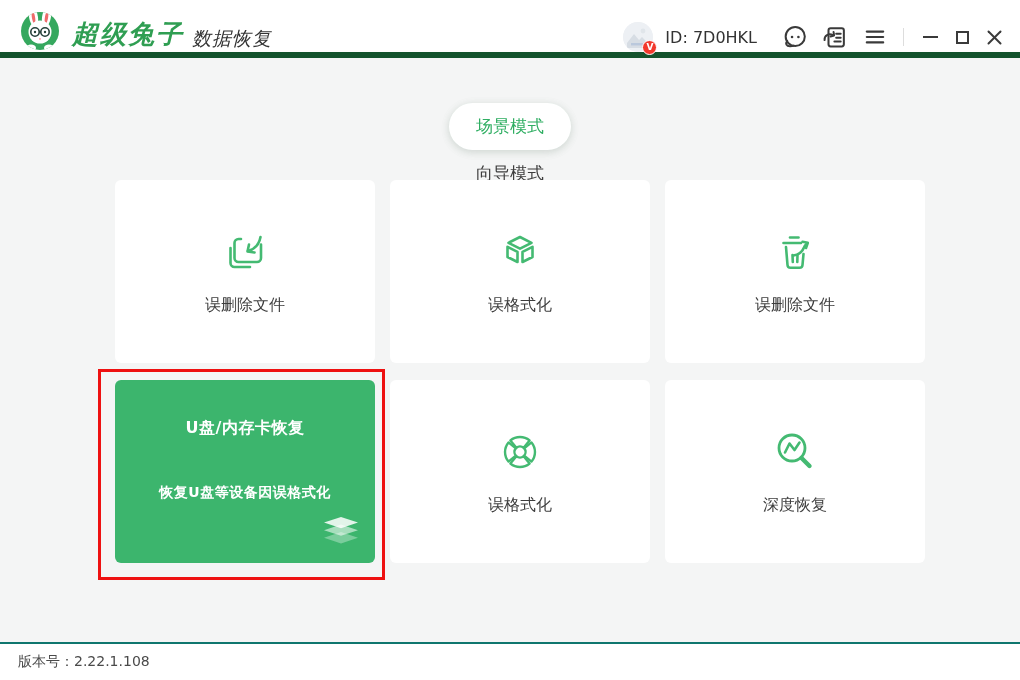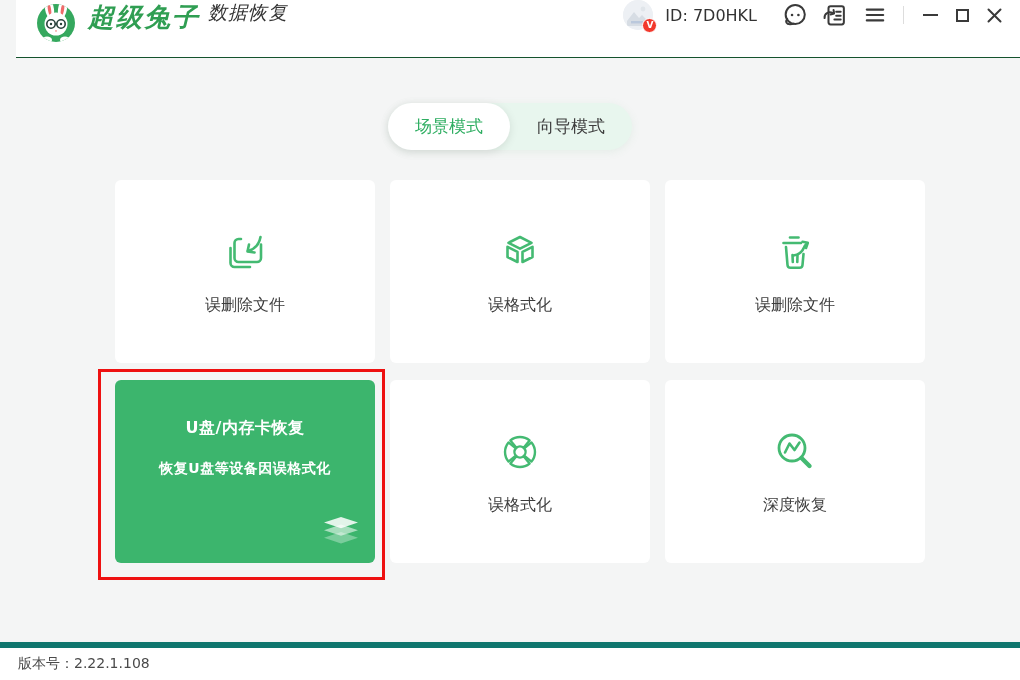--- a/index.html
+++ b/index.html
@@ -2,21 +2,21 @@
 <html><head>
 <meta charset="utf-8">
 <style>
   * { box-sizing: border-box; margin: 0; padding: 0; }
   html,body { width:1020px; height:680px; }
   body { font-family:"DejaVu Sans","Liberation Sans",sans-serif; background:#fff; }
   .app { position:relative; width:1020px; height:680px; overflow:hidden; background:#f4f5f5; }
 
   
   .header { position:absolute; top:0; left:0; right:0; height:58px; background:#fff;
-            border-bottom:1px solid #14532d; display:flex; align-items:flex-start; z-index:10;margin-left:16px; }
+            border-bottom:6px solid #14532d; display:flex; align-items:flex-end; z-index:10; }
   .logo { width:44px; height:44px; margin-left:18px; flex:0 0 auto; }
   .brand { margin-left:10px; font-size:26px; font-weight:bold; font-style:italic;
            color:#2f9e52; letter-spacing:2px; }
   .brand-suffix { margin-left:8px; font-size:19px; color:#333; font-weight:500; letter-spacing:1px;font-style:italic; }
   .header-right { margin-left:auto; display:flex; align-items:center; margin-right:12px; }
   .avatar { position:relative; width:30px; height:30px; border-radius:50%; background:#edf0f3;
             overflow:visible; flex:0 0 auto; }
   .avatar svg { border-radius:50%; }
   .avatar-badge { position:absolute; right:-4px; bottom:-3px; width:15px; height:15px;
                   background:#f2382c; border:1.5px solid #fff; border-radius:50%;
@@ -28,47 +28,47 @@
   .win-btn { width:28px; height:28px; display:flex; align-items:center; justify-content:center;
              margin-left:4px; cursor:pointer; }
   .min-glyph { width:15px; height:2px; background:#3a3a3a; }
   .max-glyph { width:13px; height:13px; border:2px solid #3a3a3a; }
 
   
   .main { position:absolute; top:58px; bottom:38px; left:0; right:0; background:#f4f5f5; }
 
   .tabs { position:absolute; top:45px; left:50%; transform:translateX(-50%);
           height:47px; background:#e8f6ee; border-radius:24px; display:flex;
-          align-items:center; box-shadow:0 2px 8px rgba(120,180,140,0.12); }
+          align-items:center; box-shadow:0 2px 8px rgba(120,180,140,0.12);flex-direction:column; }
   .tab { height:47px; line-height:47px; padding:0 27px; font-size:17px; color:#3d3d3d;
          border-radius:24px; cursor:pointer; white-space:nowrap; }
   .tab.active { background:#fff; color:#2fae62; font-weight:500;
                 box-shadow:0 2px 10px rgba(0,0,0,0.10); }
 
   .grid { position:absolute; top:122px; left:115px; width:810px;
           display:grid; grid-template-columns:repeat(3,260px); gap:17px 15px; }
   .card { height:183px; background:#fff; border-radius:6px; display:flex;
           flex-direction:column; align-items:center; justify-content:center; cursor:pointer; }
   .card-icon { height:50px; display:flex; align-items:center; justify-content:center;
                margin-bottom:18px; }
   .card-label { font-size:16px; color:#3d3d3d; }
 
   .card.green { background:#3cb56d; display:block; position:relative; }
   .card.green .g-title { margin-top:38px; text-align:center; color:#fff;
                          font-size:16px; font-weight:bold; letter-spacing:0.5px; }
-  .card.green .g-desc { margin-top:18px; text-align:center; color:#fff;
+  .card.green .g-desc { margin-top:42px; text-align:center; color:#fff;
                         font-size:14px; font-weight:600; line-height:23px; letter-spacing:0.5px; }
   .layers-icon { position:absolute; right:13px; bottom:9px; }
 
   .annotation { position:absolute; left:98px; top:311px; width:287px; height:211px;
                 border:3px solid #ee1111; z-index:5; pointer-events:none; }
 
   
   .footer { position:absolute; bottom:0; left:0; right:0; height:38px; background:#fff;
-            border-top:6px solid #0f766e; display:flex; align-items:center;
+            border-top:2px solid #0f766e; display:flex; align-items:center;
             padding-left:18px; font-size:14px; color:#4a4a4a; z-index:10; }
 </style>
 </head>
 <body>
 
 <div class="app">
 
   <div class="header">
     <div class="logo">
       <svg width="44" height="44" viewBox="0 0 44 44">

